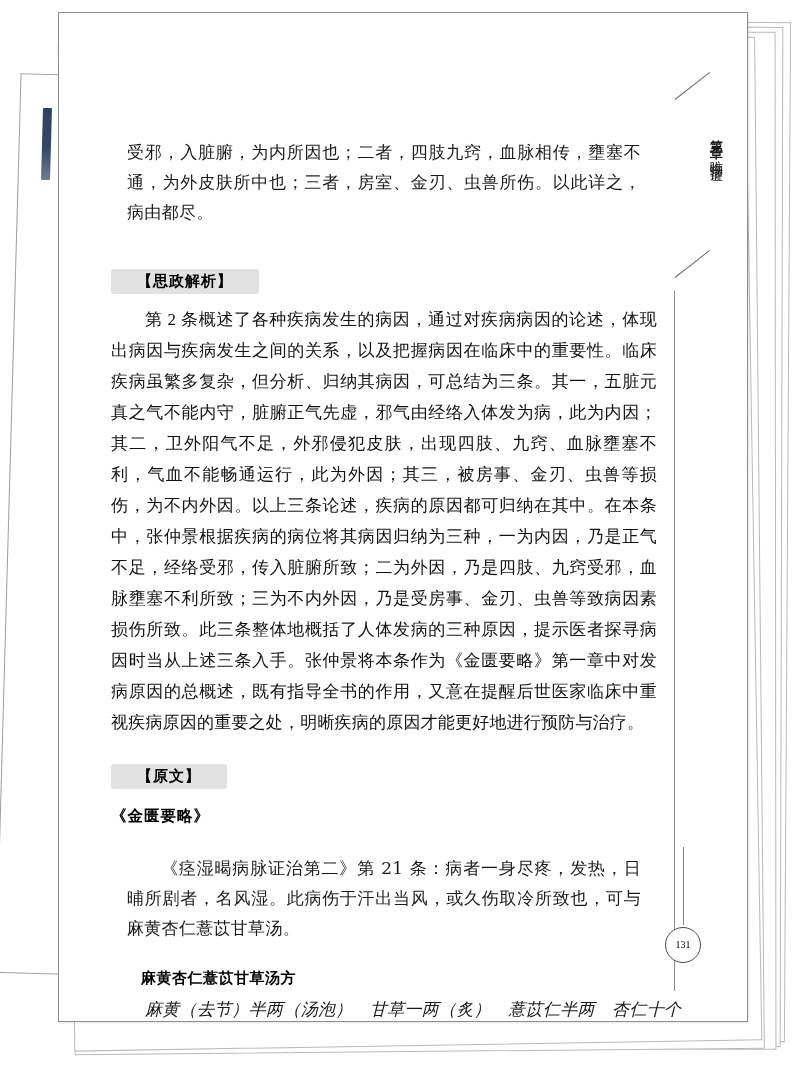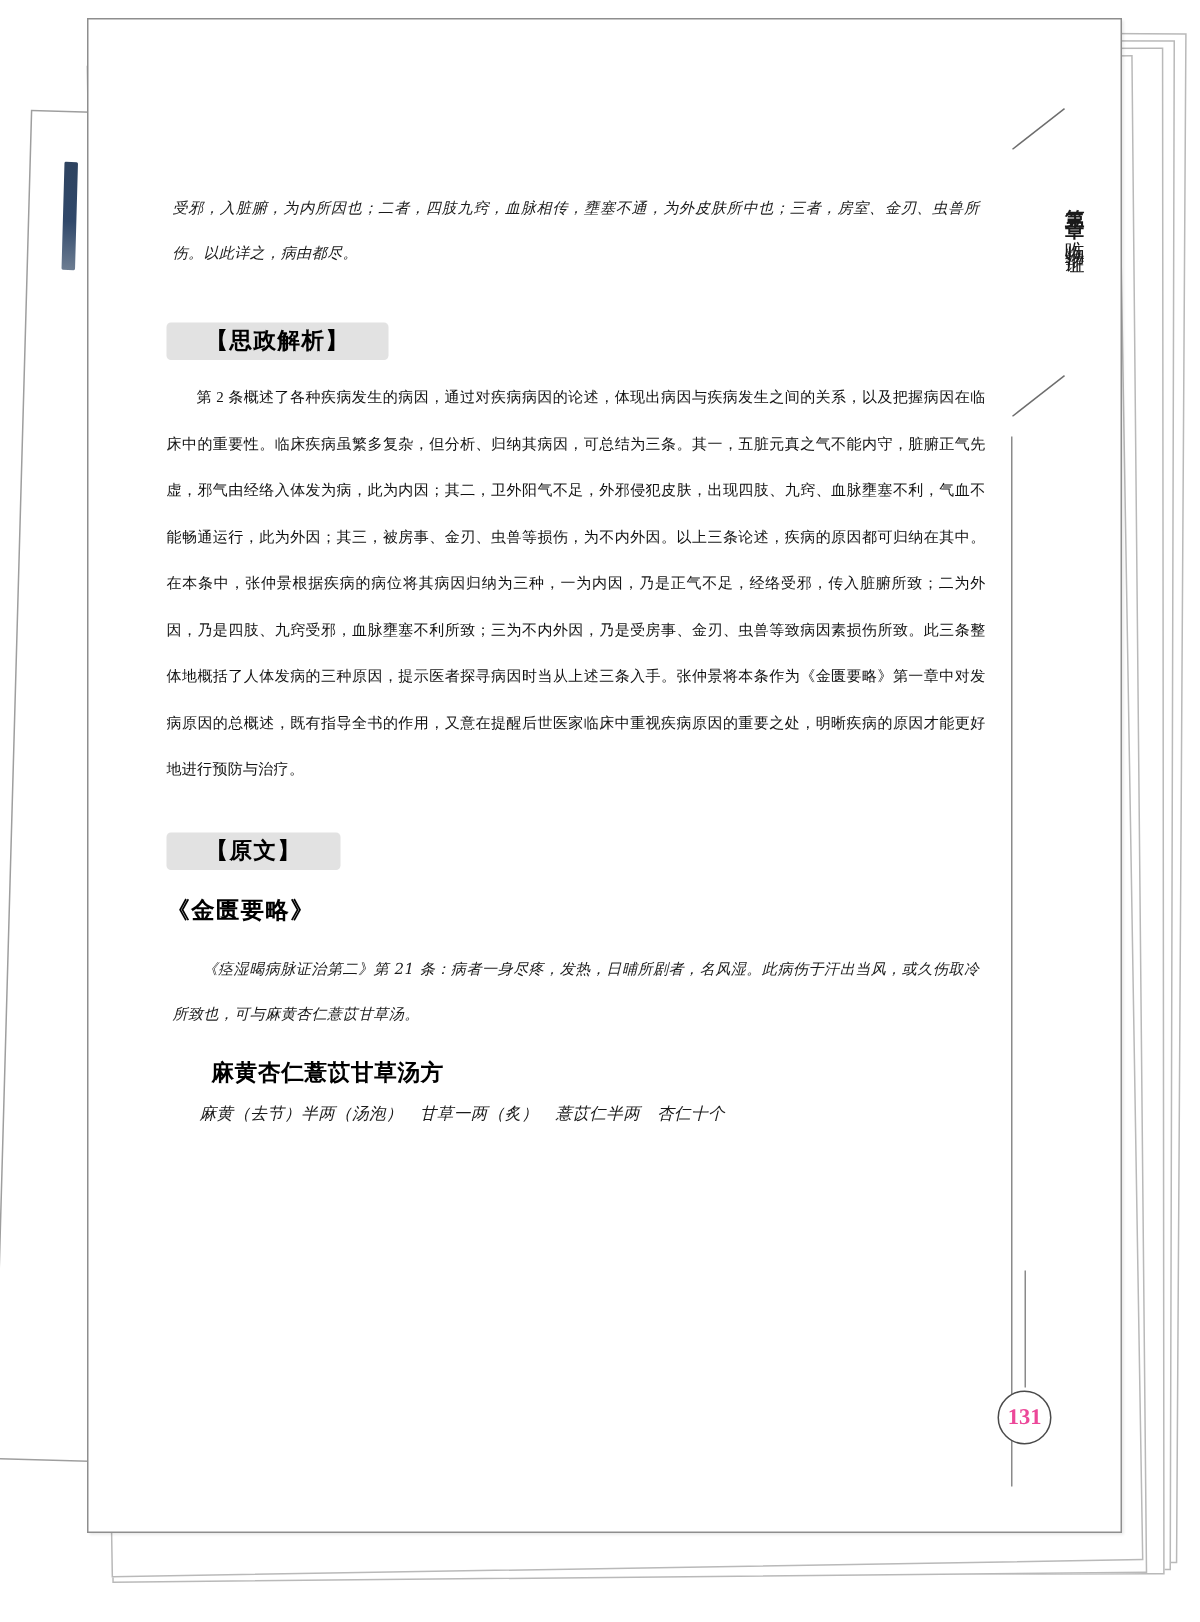--- a/index.html
+++ b/index.html
@@ -73,39 +73,38 @@
   .content {
     position: absolute;
     left: 52px;
     top: 108px;
     width: 546px;
   }
 
   
   .body-text {
     font-family: "Liberation Serif", "DejaVu Serif", serif;
-    font-size: 10px;
+    font-size: 17px;
     line-height: 31px;
     color: #121212;
     text-align: justify;
     text-justify: inter-character;
     margin: 0;
     letter-spacing: 0.2px;
   }
   .indent { text-indent: 2em; }
 
   .kai {
     font-family: "DejaVu Serif", "Liberation Serif", serif;
-    font-style: italic;
-    font-size: 10px;
+    font-size: 17px;
     line-height: 30px;
     color: #1a1a1a;
     text-align: justify;
     text-justify: inter-character;
-    margin: 4px;
+    margin: 16px;
     letter-spacing: 0.3px;
   }
 
   
   .section-head {
     display: inline-block;
     background: #e2e2e2;
     border-radius: 3px;
     padding: 3px 26px 3px 26px;
     margin: 0;
@@ -139,21 +138,21 @@
     font-size: 15px;
     color: #000;
     margin: 0;
     padding-left: 2em;
     letter-spacing: 0.5px;
   }
 
   .ingredients {
     font-family: "DejaVu Serif", "Liberation Serif", serif;
     font-style: italic;
-    font-size: 11px;
+    font-size: 17px;
     color: #1a1a1a;
     margin: 0;
     padding-left: 2em;
     letter-spacing: 0.3px;
     white-space: nowrap;
   }
 
   
   .chapter-tab {
     position: absolute;
@@ -228,24 +227,23 @@
     border: 1px solid #4a4a4a;
     border-radius: 50%;
     margin: 0 auto;
     display: flex;
     align-items: center;
     justify-content: center;
     background: #fff;
   }
   .folio-circle span {
     font-family: "Liberation Serif", "DejaVu Serif", serif;
-    font-size: 15px;
-    color: #ec4899;
+    font-size: 10px;
+    color: #000000;
     line-height: 1;
-    font-weight: bold;
   }
 </style>
 </head>
 <body>
 
 <div class="sheet-stack">
   <div class="sheet sheet-r1"></div>
   <div class="sheet sheet-r2"></div>
   <div class="sheet sheet-r3"></div>
   <div class="sheet sheet-b1"></div>

